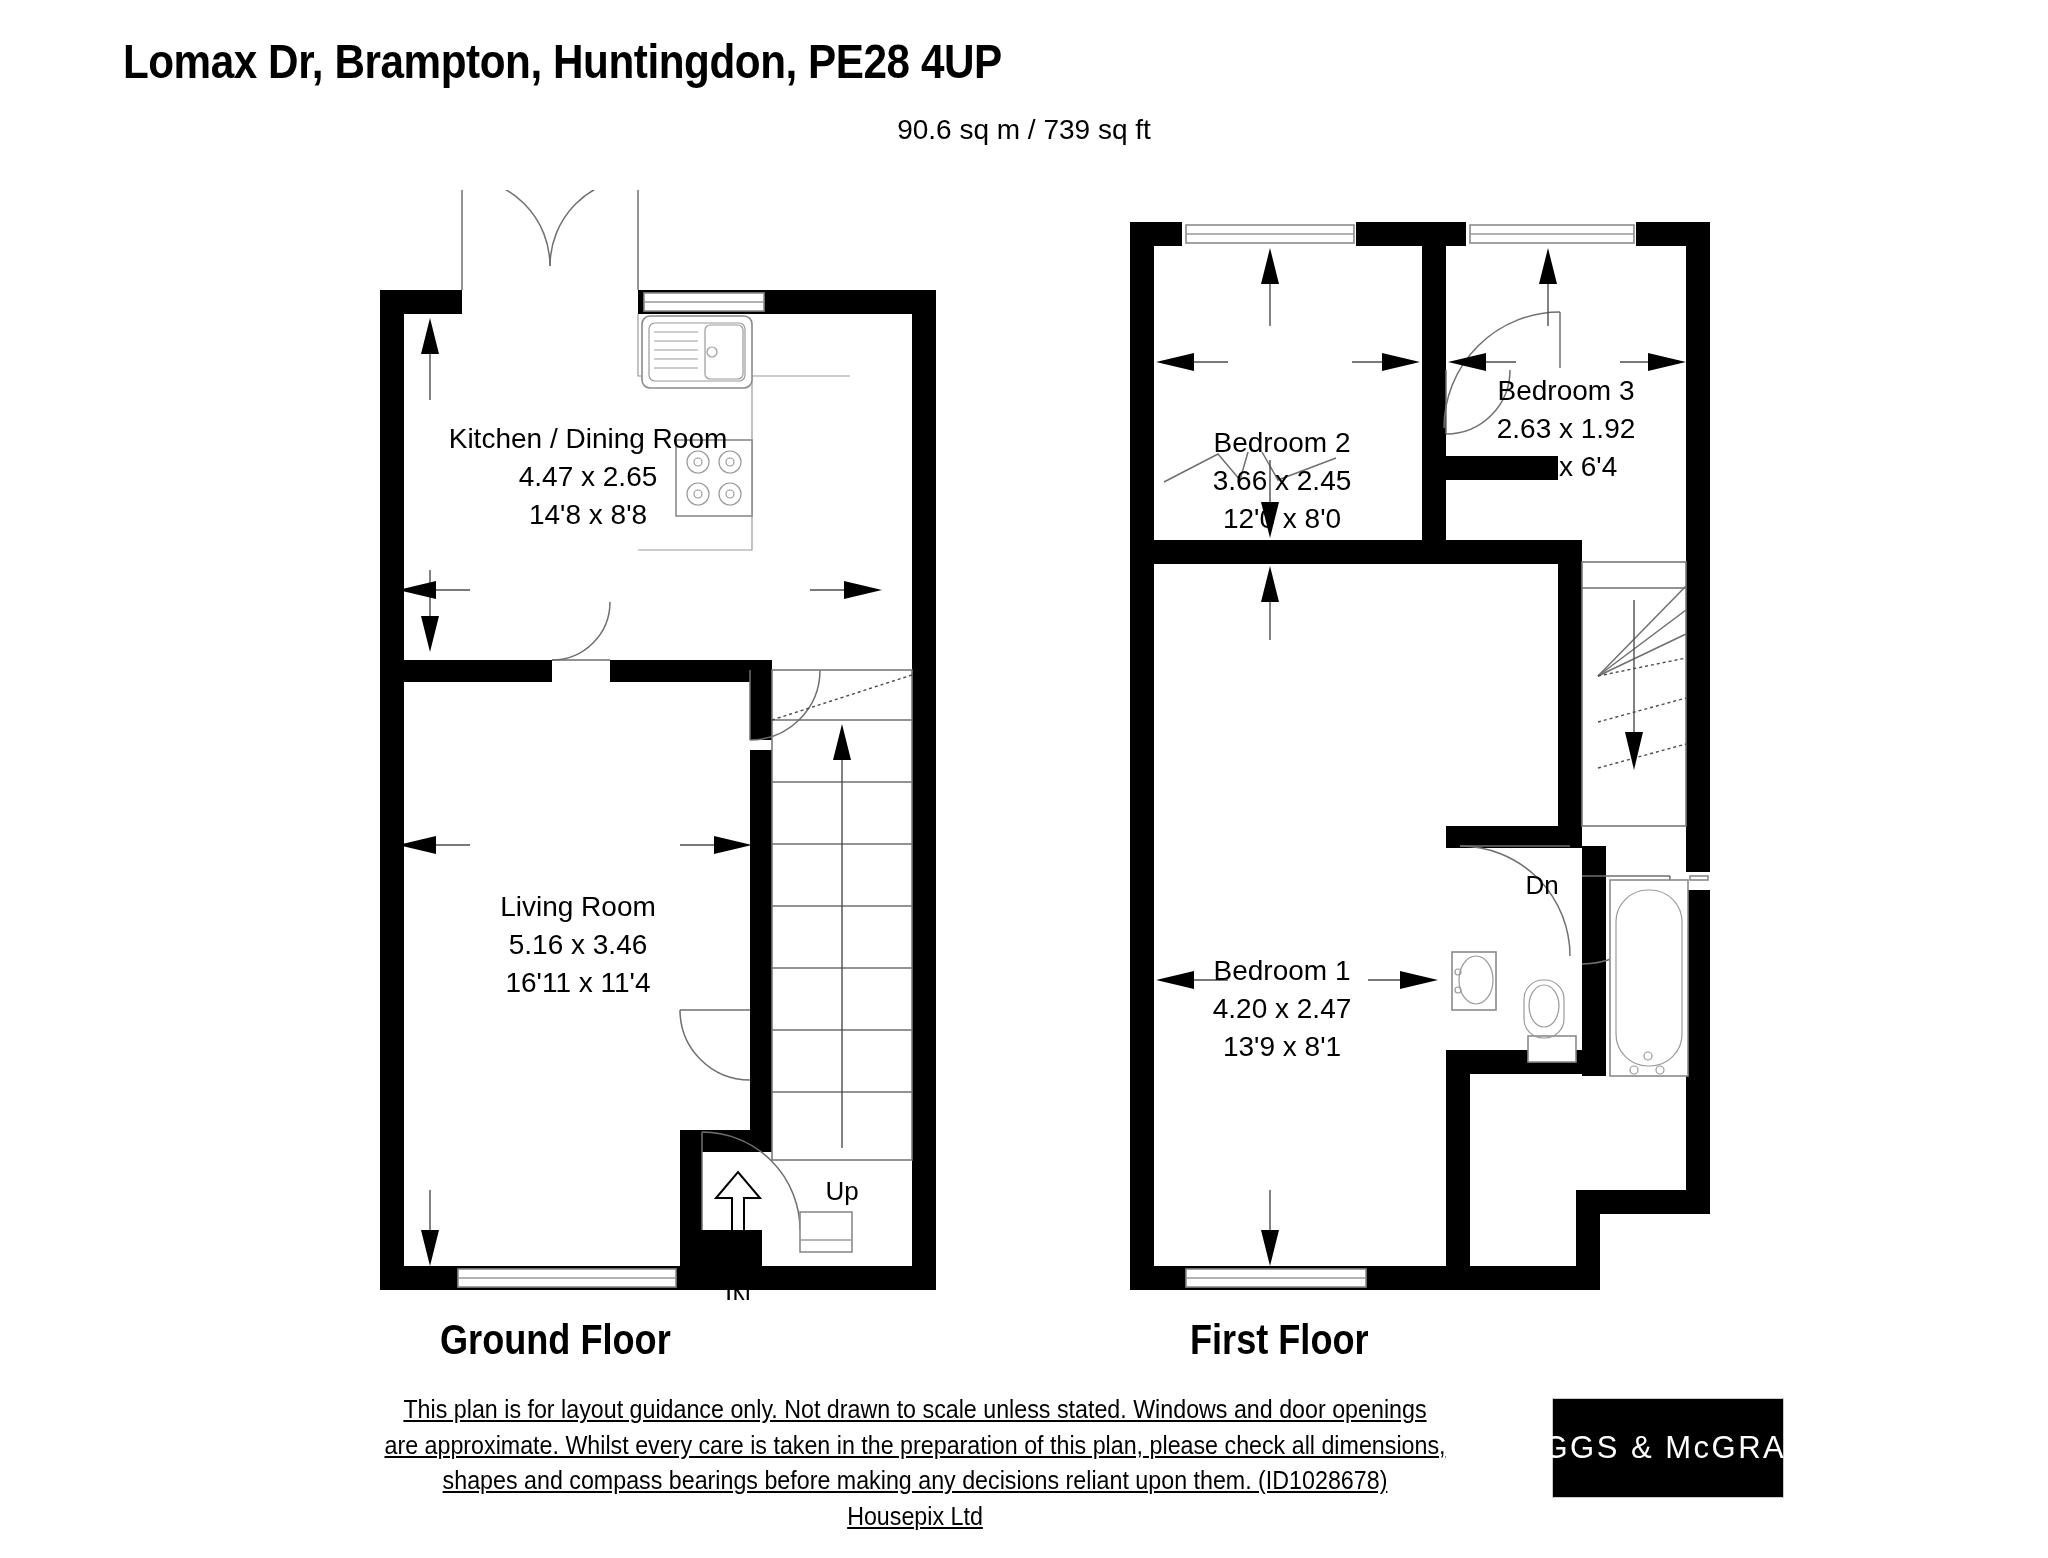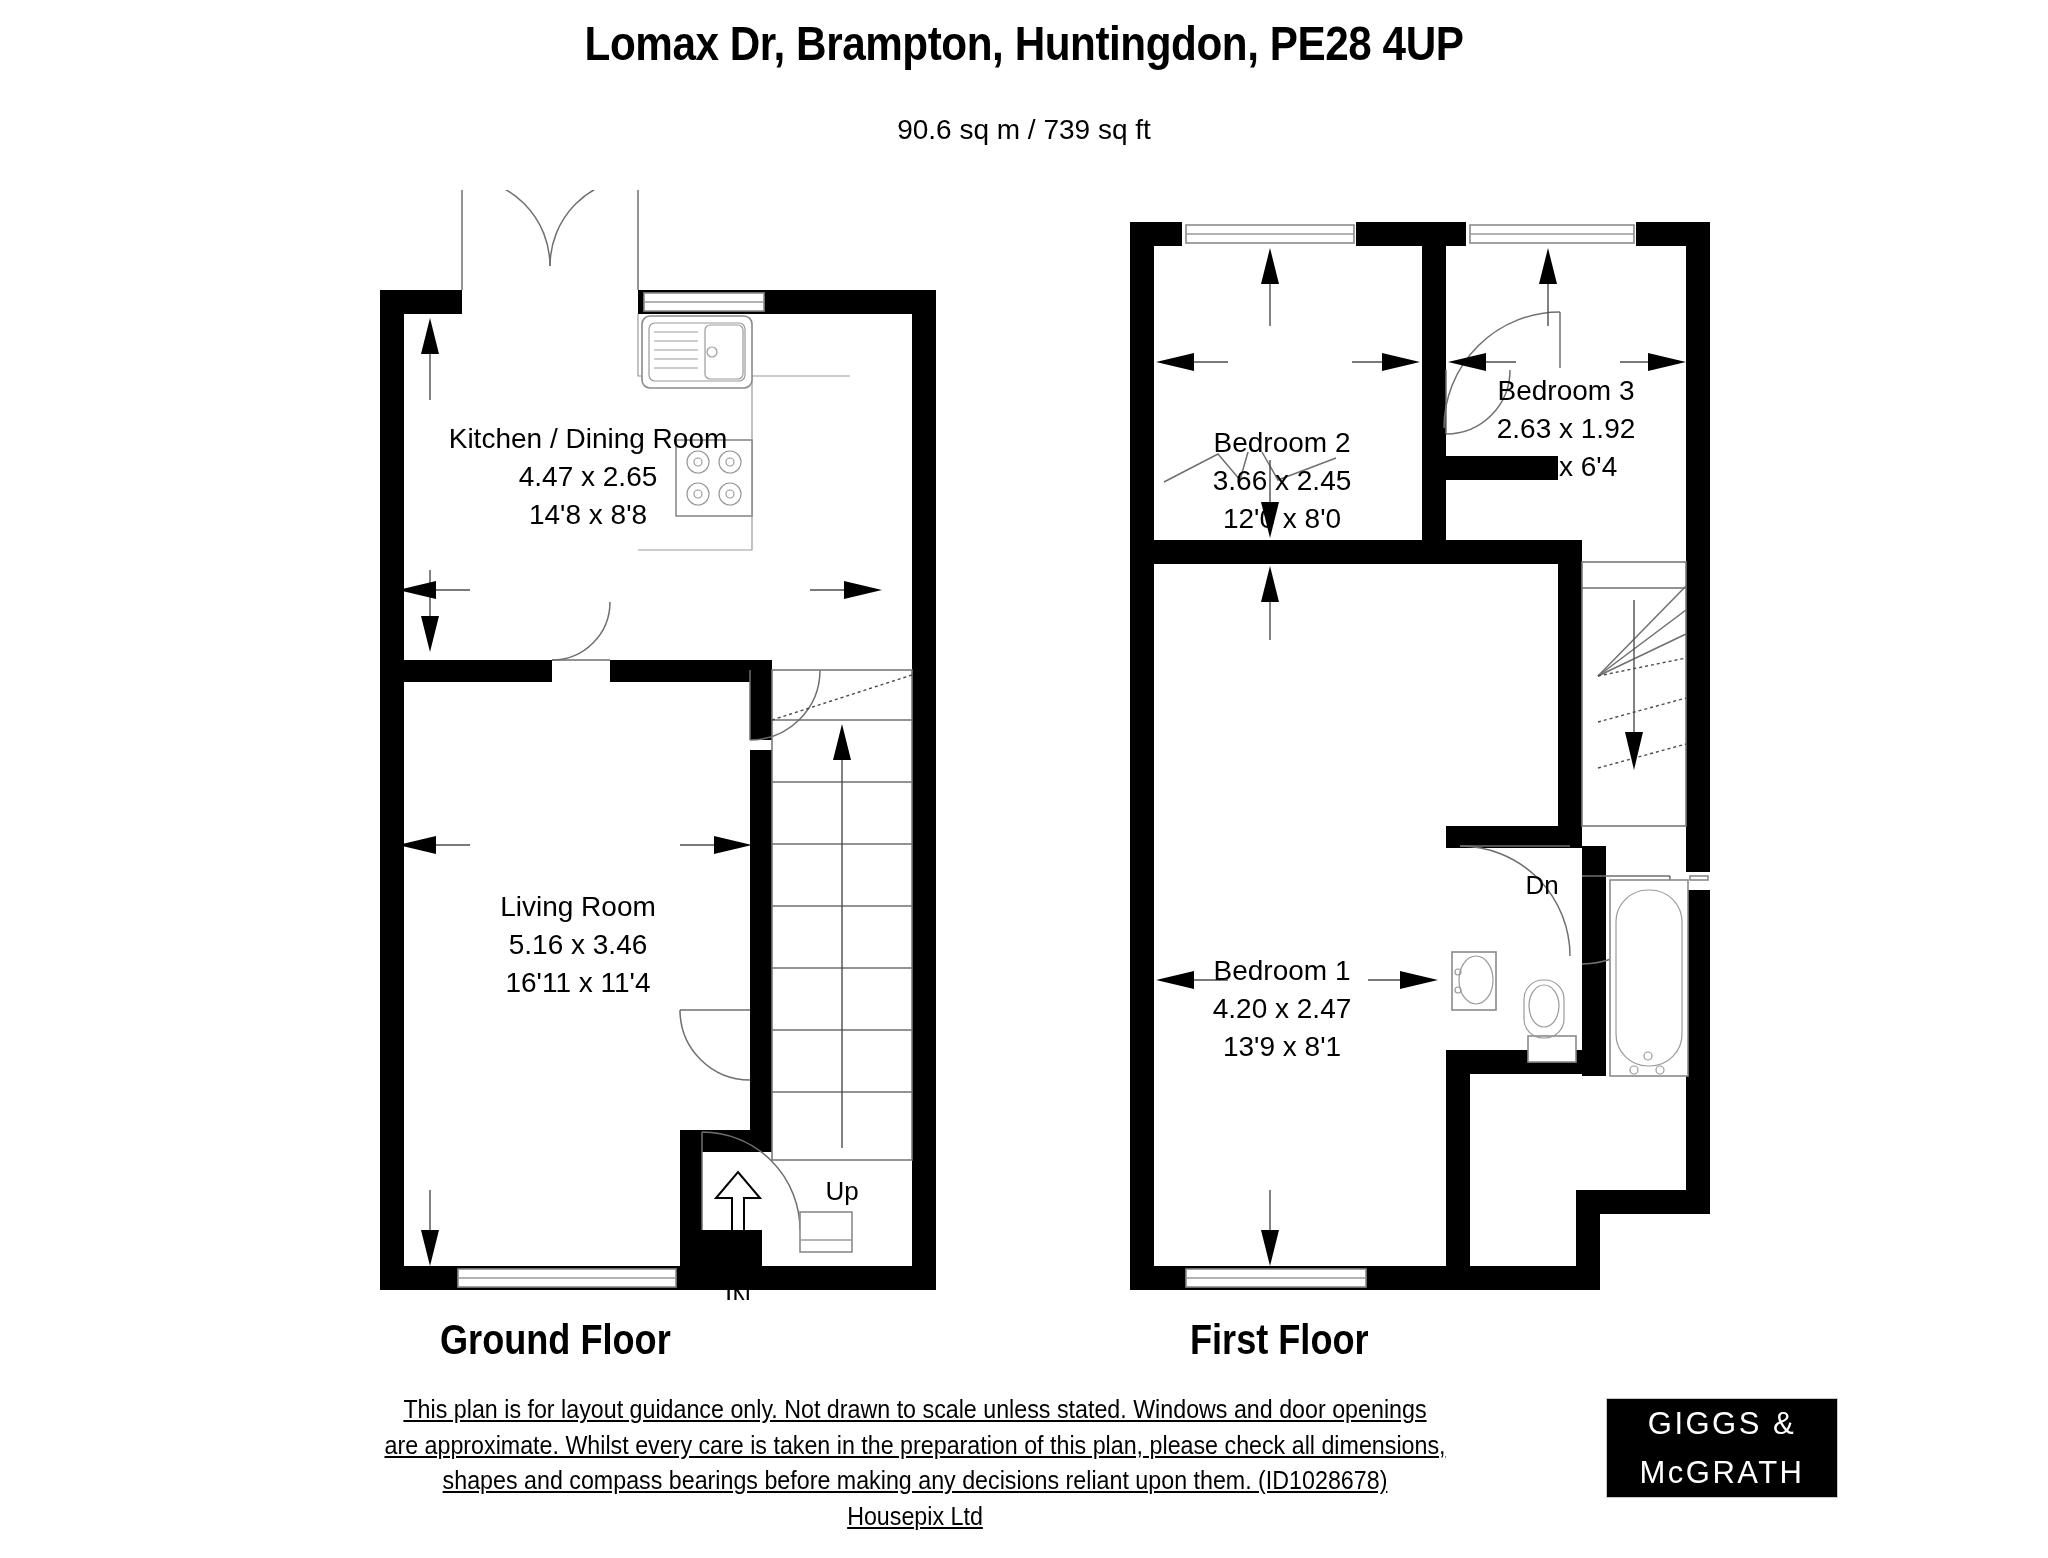--- a/index.html
+++ b/index.html
@@ -18,23 +18,22 @@
   #page {
     position: absolute;
     inset: 0;
     background: #ffffff;
   }
 
   
   .header {
     position: absolute;
     left: 0;
-    top: 18px;
+    top: 36px;
     width: 2048px;
-    text-align: center;
   }
   .plan-title {
     font-family: "Liberation Sans Narrow", "Liberation Sans", sans-serif;
     font-weight: bold;
     font-size: 48px;
     letter-spacing: -0.5px;
     transform: scaleX(0.88);
     line-height: 1.1;
     white-space: nowrap;
   }
@@ -115,28 +114,28 @@
   }
   .footer-line {
     font-family: "Liberation Sans Narrow", "Liberation Sans", sans-serif;
     font-size: 25px;
     line-height: 1.42;
     transform: scaleX(0.93);
     white-space: nowrap;
   }
   .logo {
     position: absolute;
-    left: 1606px;
+    left: 1552px;
     top: 1398px;
     width: 232px;
     height: 100px;
     background: #000000;
     border: 1px solid #c9c9c9;
     display: flex;
-    flex-direction: column;
+    flex-direction: row;
     justify-content: center;
     align-items: center;
     box-sizing: border-box;
     gap: 11px;
   }
   .logo-line {
     color: #ffffff;
     font-family: "Liberation Sans", sans-serif;
     font-size: 31px;
     letter-spacing: 2.5px;

